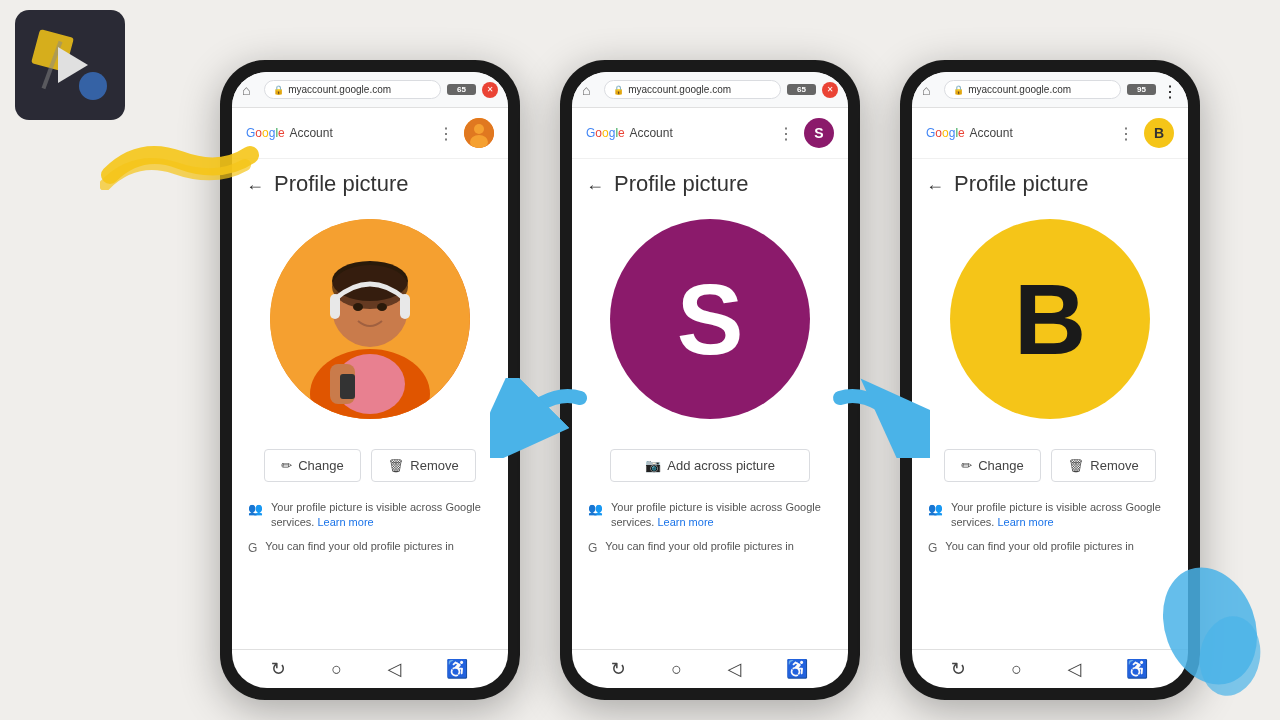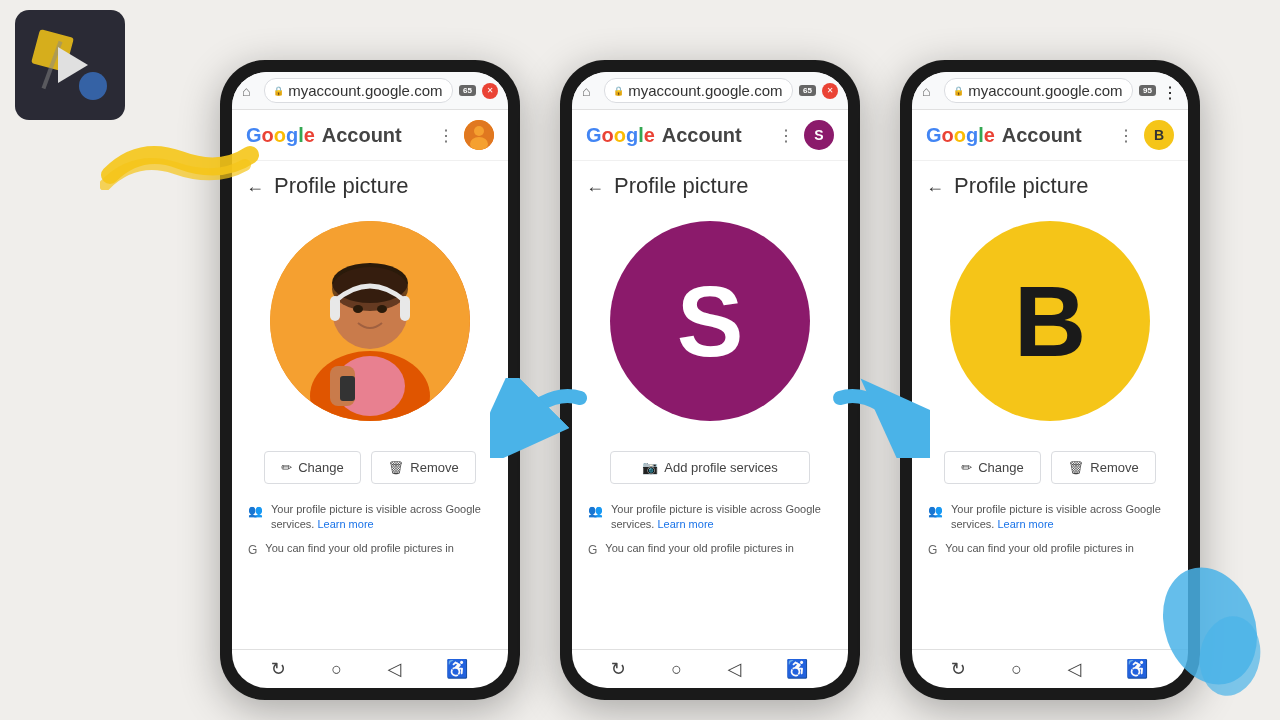--- a/index.html
+++ b/index.html
@@ -137,26 +137,26 @@
       border: 1px solid #dadce0;
       border-radius: 12px;
       padding: 3px 8px;
       display: flex;
       align-items: center;
       gap: 4px;
       font-size: 10px;
       color: #333;
     }
     .lock-icon { color: #666; font-size: 9px; }
-    .url-text { font-size: 15px; color: #333; }
+    .url-text { font-size: 10px; color: #333; }
     .tab-count {
       background: #666;
       color: white;
       font-size: 8px;
-      padding: 1px 4px;
+      padding: 1px 10px;
       border-radius: 3px;
       font-weight: bold;
     }
     .close-tab-btn {
       width: 16px;
       height: 16px;
       background: #ea4335;
       border-radius: 50%;
       display: flex;
       align-items: center;
@@ -168,22 +168,22 @@
 
     
     .google-header {
       padding: 10px 14px;
       display: flex;
       align-items: center;
       justify-content: space-between;
       border-bottom: 1px solid #f0f0f0;
     }
     .google-logo {
-      font-size: 20px;
-      font-weight: bold;
+      font-size: 12px;
+      font-weight: normal;
       text-align: right;
     }
     .g-blue { color: #4285F4; }
     .g-red { color: #EA4335; }
     .g-yellow { color: #FBBC04; }
     .g-green { color: #34A853; }
     .g-account { color: #444; margin-left: 2px; }
     .header-right {
       display: flex;
       align-items: center;
@@ -496,21 +496,21 @@
           <span class="page-title">Profile picture</span>
         </div>
         <div class="profile-image-area">
           <div class="profile-circle" style="background:#8b1a6b;">
             <span class="profile-letter">S</span>
           </div>
         </div>
         <div class="action-buttons">
           <button class="btn-add">
             <span>📷</span>
-            <span>Add profile services</span>
+            <span>Add across picture</span>
           </button>
         </div>
         <div class="info-section">
           <div class="info-row">
             <span class="info-icon">👥</span>
             <span>
               <span>Your profile picture is visible across Google services.</span>
               <a class="learn-more-link" href="#">Learn more</a>
             </span>
           </div>

